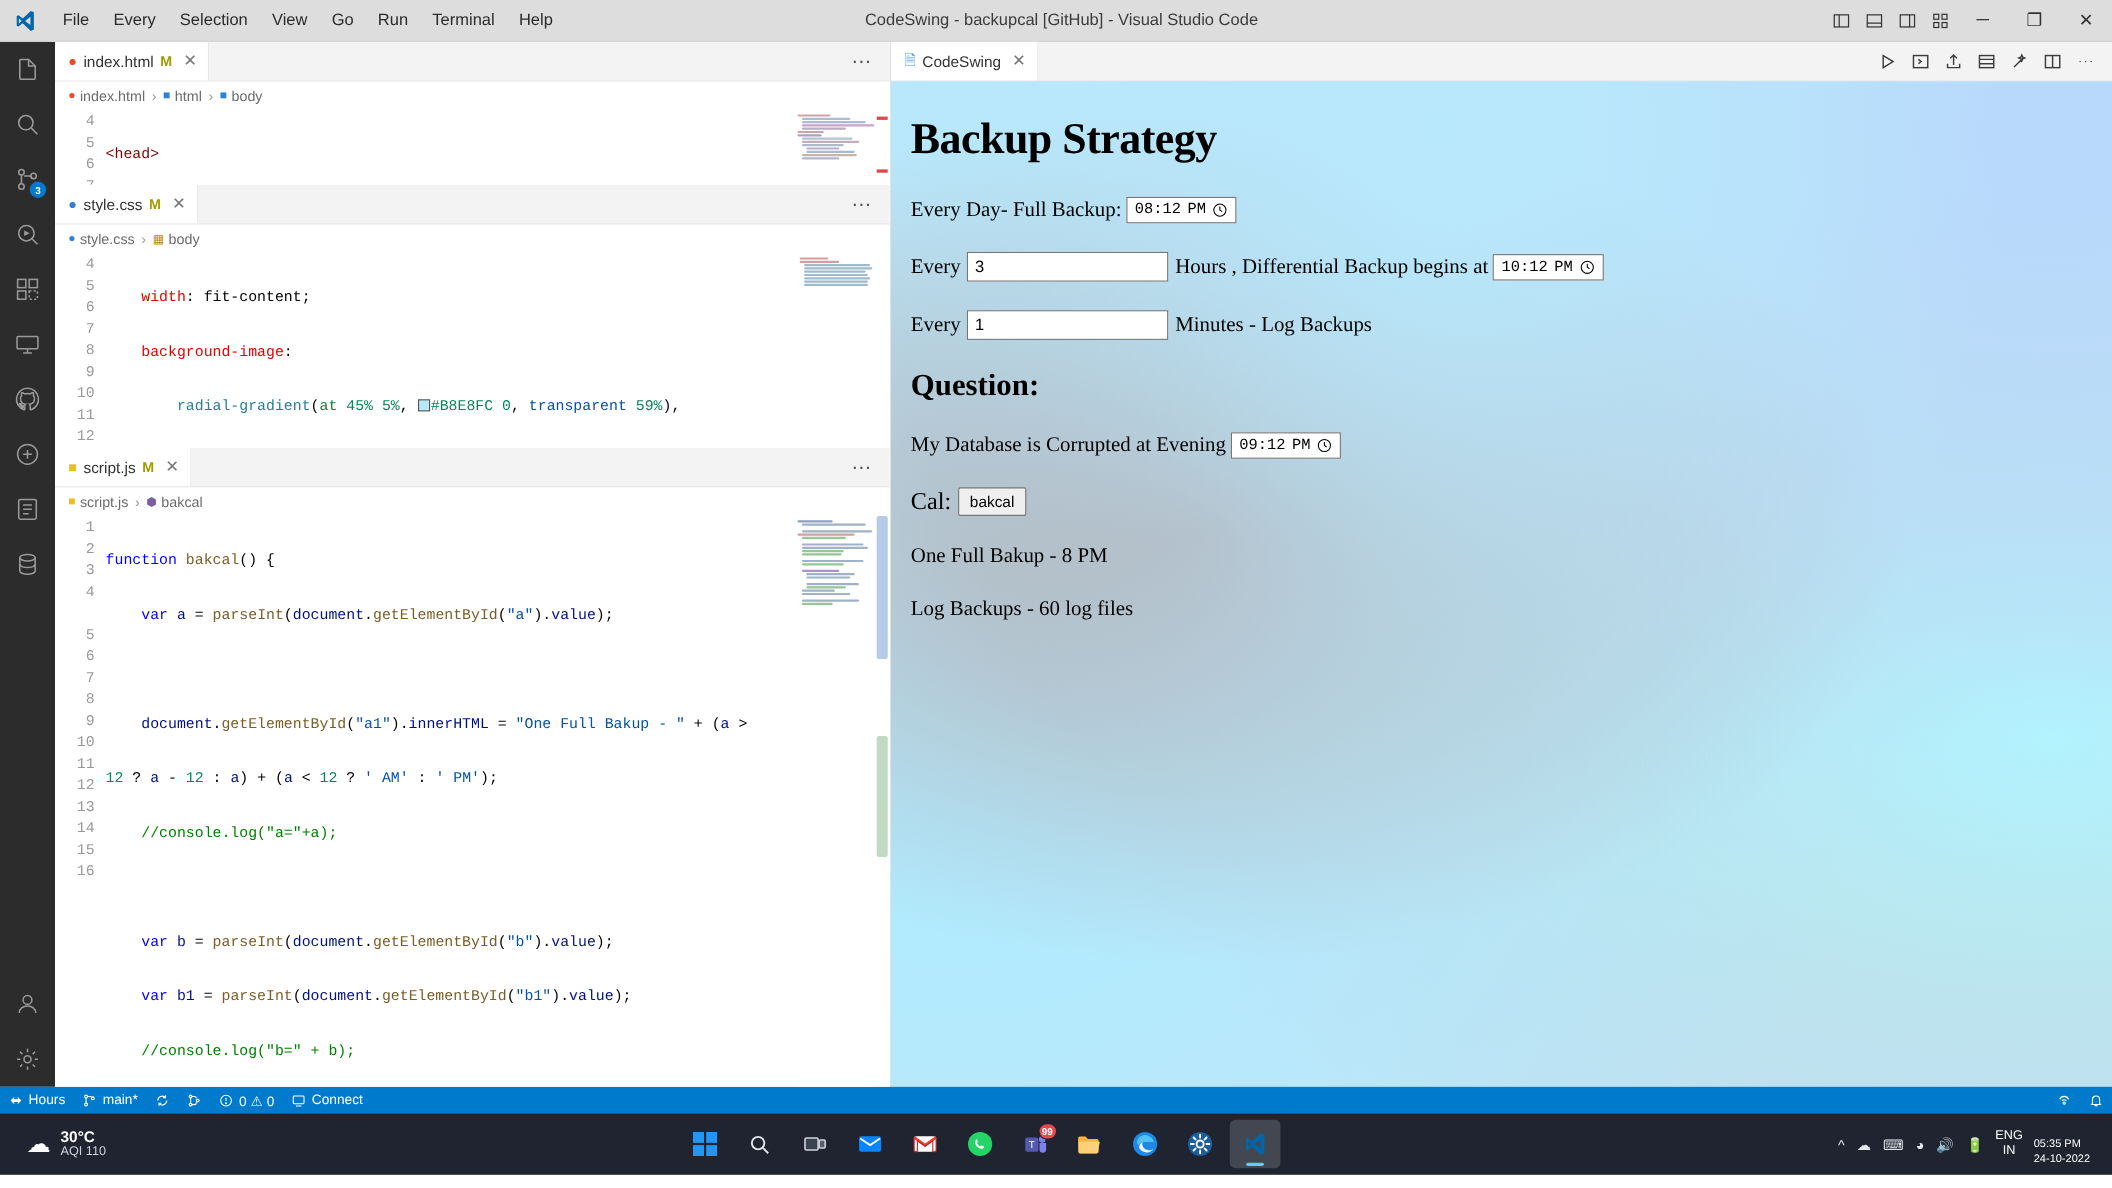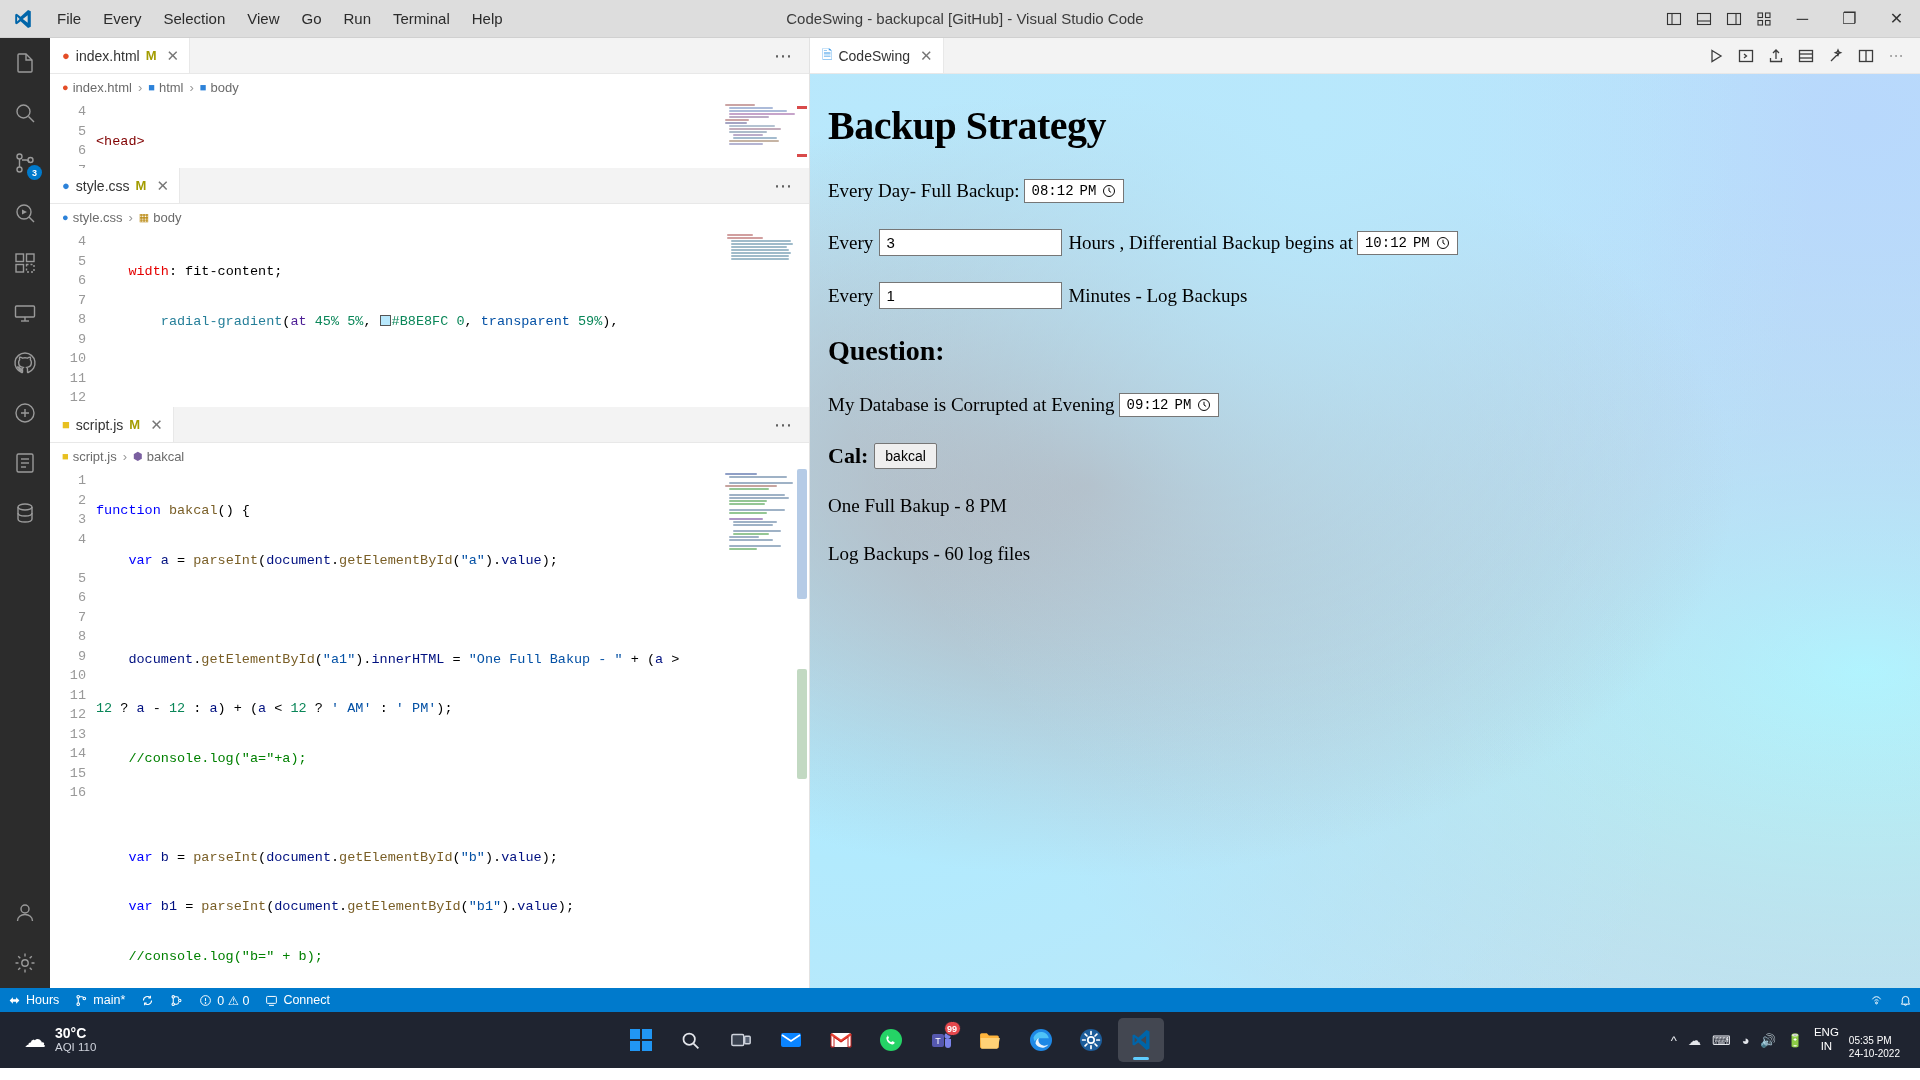--- a/index.html
+++ b/index.html
@@ -114,21 +114,21 @@
   
   .tag  { color: #800000; }
   .str  { color: #0451a5; }
   .brk  { color: #800000; }
   .prop { color: #e50000; }
   .fn   { color: #795e26; }
   .kw   { color: #0000ff; }
   .varn { color: #001080; }
   .num  { color: #098658; }
   .cmt  { color: #008000; }
-  .txt  { color: #4c1d95; text-align: right; }
+  .txt  { color: #15803d; text-align: right; }
   .cls  { color: #267f99; }
   .swatch {
     display: inline-block; width: 11px; height: 11px; border: 1px solid #555;
     vertical-align: -1px; margin-right: 1px;
   }
   .minimap {
     position: absolute; right: 14px; top: 0; width: 72px; bottom: 0;
     overflow: hidden; opacity: .95; pointer-events: none;
   }
   .mm-line { height: 2px; margin-bottom: 1px; border-radius: 1px; }
@@ -182,21 +182,21 @@
     font-family: "Liberation Sans", sans-serif; font-size: 15px; color: #000;
     width: 183px; margin: 0 6px;
   }
   #pv-h2 { font-size: 28px; font-weight: bold; margin: 0 0 26px 8px; color: #000; }
   .pv-btn {
     border: 1px solid #767676; background: #efefef; padding: 4px 10px;
     font-family: "Liberation Sans", sans-serif; font-size: 14px; color: #000;
     margin-left: 6px; cursor: pointer; border-radius: 2px;
   }
   .pv-out { margin: 0 0 26px 8px; font-size: 19px; color: #000; }
-  .pv-bold { font-weight: bold; }
+  .pv-bold { font-weight: normal; }
 
   
   #statusbar {
     height: 24px; background: #007acc; display: flex; align-items: center;
     color: #fff; font-size: 12.5px; flex-shrink: 0;
   }
   .sb-item { display: flex; align-items: center; gap: 5px; padding: 0 8px; height: 100%; cursor: pointer; }
   .sb-right { margin-left: auto; display: flex; align-items: center; height: 100%; }
   .sb-ico { width: 13px; height: 13px; display: inline-block; }
 
@@ -474,20 +474,21 @@
               <div>6</div>
               <div>7</div>
               <div>8</div>
               <div>9</div>
               <div>10</div>
               <div>11</div>
               <div>12</div>
           </div>
           <div class="codelines">
             <div>    <span class="prop">width</span>: fit-content;</div>
+            <div>    <span class="prop">background-image</span>:</div>
             <div>        <span class="cls">radial-gradient</span>(<span class="txt">at</span> <span class="num">45%</span> <span class="num">5%</span>, <span class="swatch" style="background:#B8E8FC"></span><span class="num">#B8E8FC</span> <span class="num">0</span>, <span class="str">transparent</span> <span class="num">59%</span>),</div>
             
             
             
             
             
             
             
           </div>
           <div class="minimap" style="background:#fff;">

